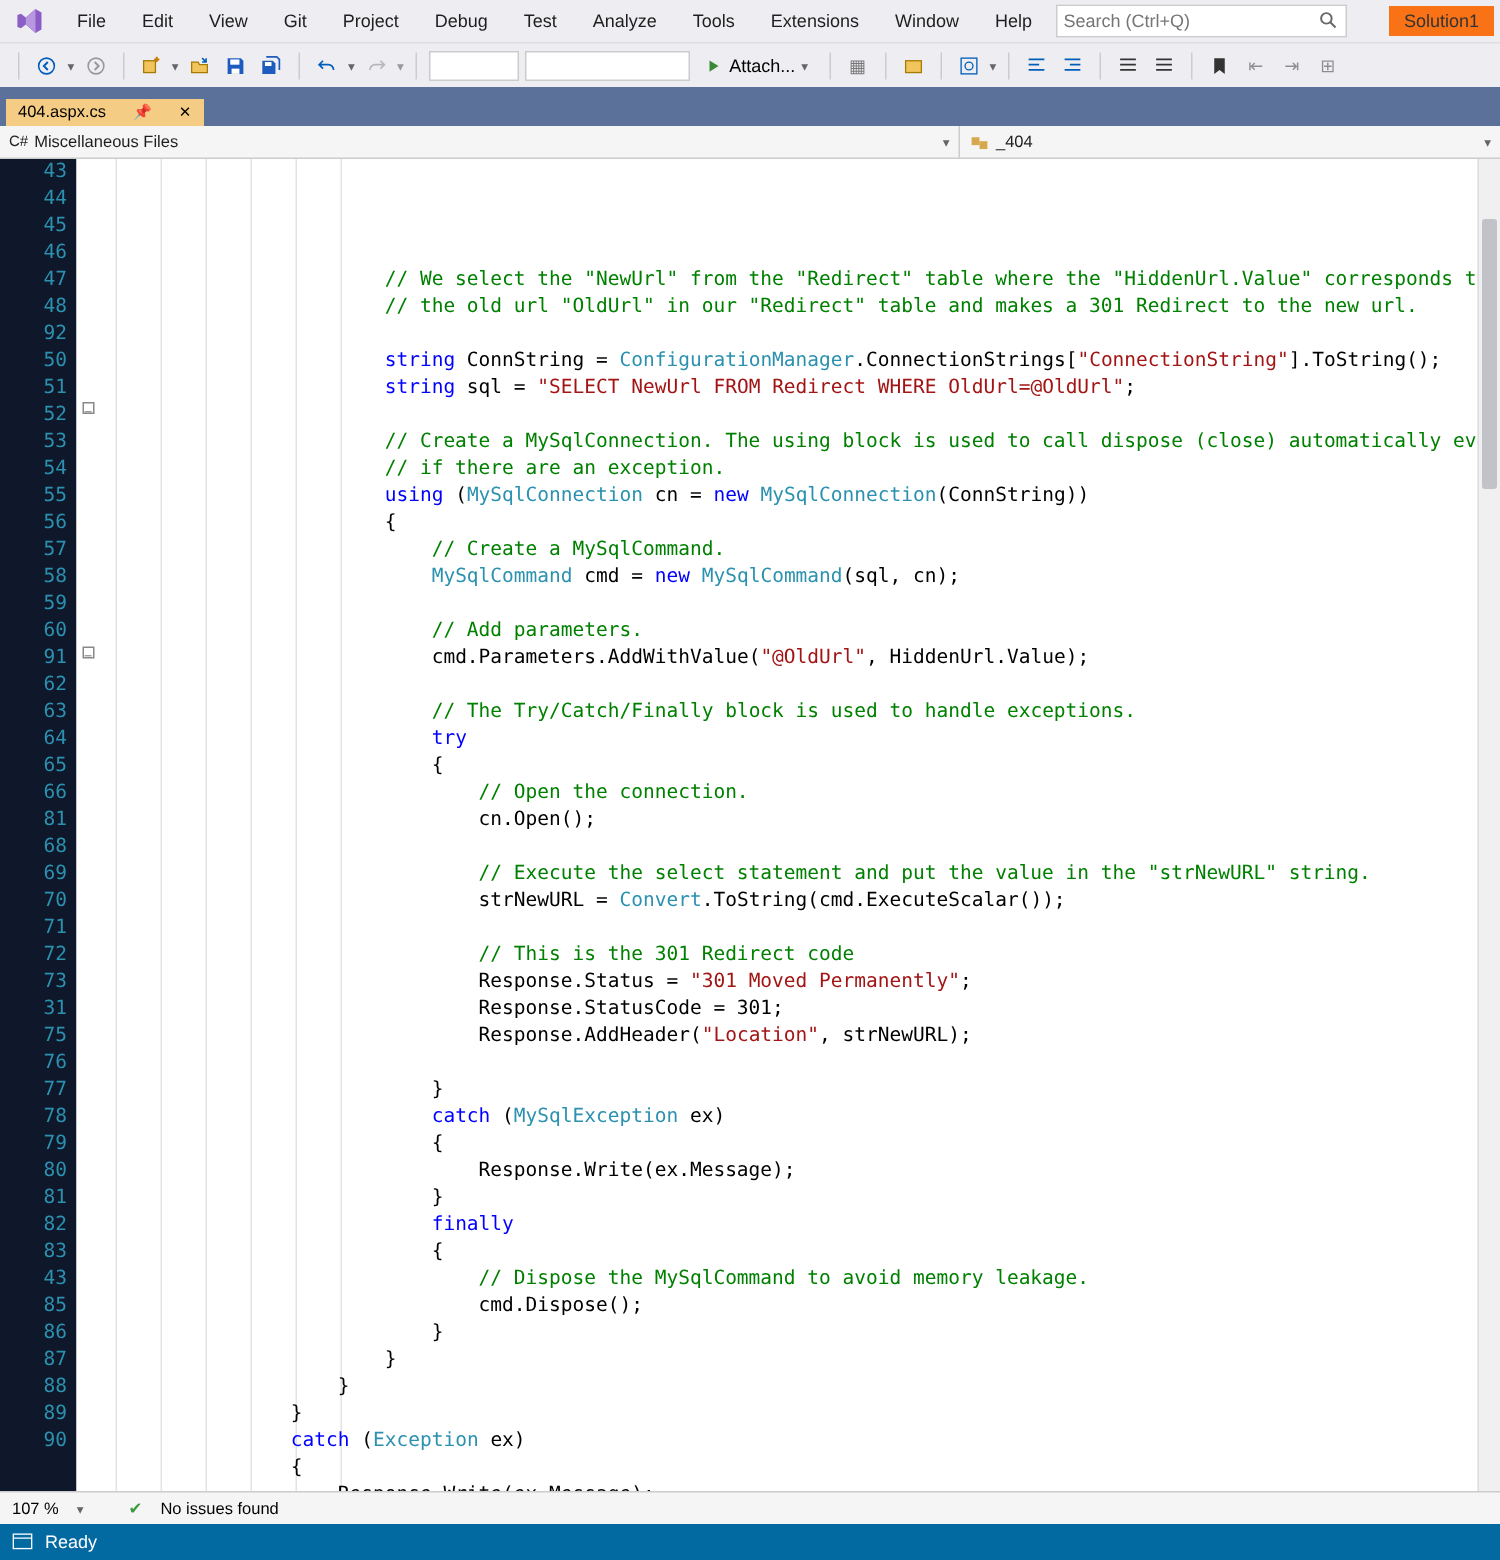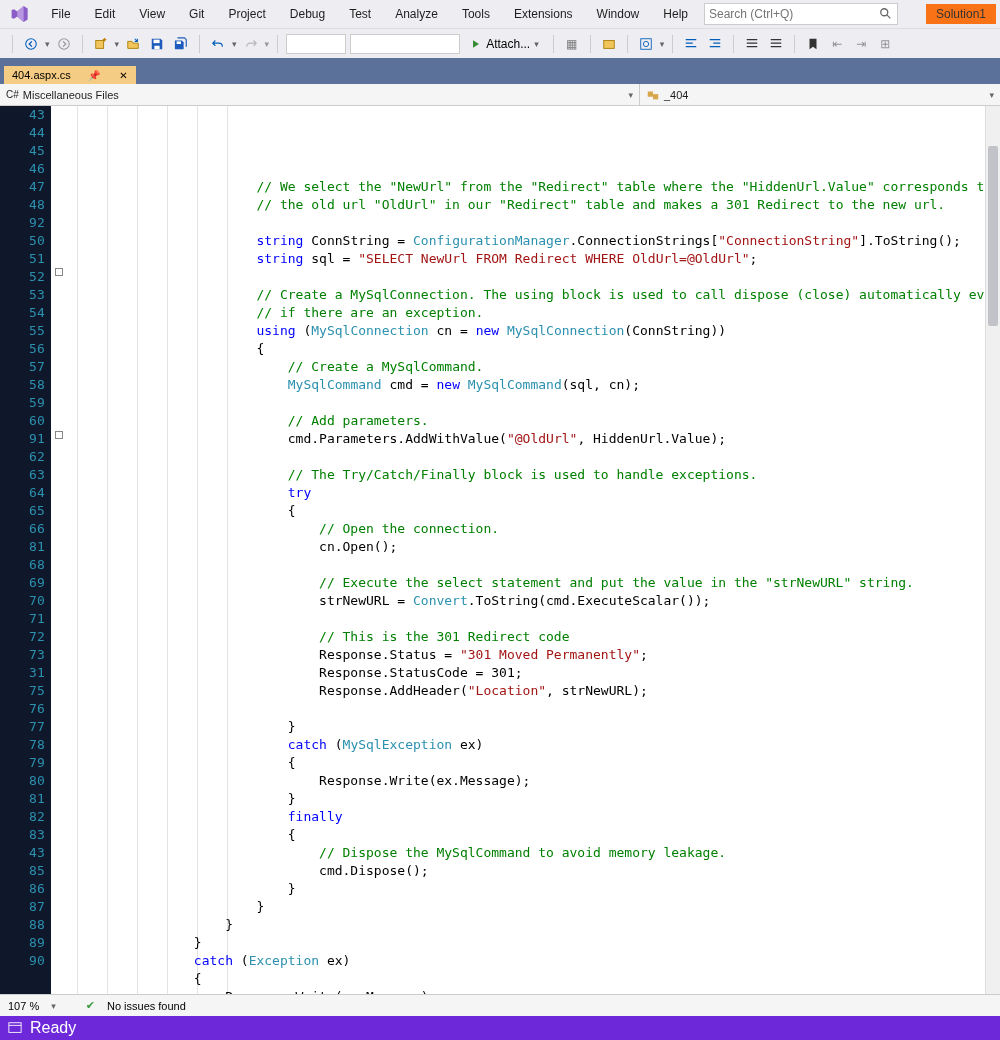--- a/index.html
+++ b/index.html
@@ -30,21 +30,21 @@
 .outline-col .ob { text-align:center; color:#808080; cursor:pointer; }
 .code { flex:1; font-family:Consolas,monospace; font-size:13px; line-height:18px; white-space:pre; color:#000; position:relative; }
 .guide-lines { position:absolute; top:0; left:0; bottom:0; pointer-events:none; }
 .guide { position:absolute; top:0; bottom:0; width:1px; background:rgba(200,200,200,0.5); }
 .cm { color:#008000; }
 .kw { color:#0000ff; }
 .st { color:#a31515; }
 .cl { color:#2b91af; }
 .code-line { position:relative; padding-left:0; }
 .bottom-bar { background:#f5f5f5; border-top:1px solid #ccc; display:flex; align-items:center; height:22px; padding:0 8px; font-size:11px; gap:12px; }
-.status-bar { background:#6d28d9; color:#fff; display:flex; align-items:center; height:24px; padding:0 8px; font-size:16px; gap:8px; }
+.status-bar { background:#0369a1; color:#fff; display:flex; align-items:center; height:24px; padding:0 8px; font-size:12px; gap:8px; }
 .ok-icon { color:#3c9a3c; }
 .editor-scroll { position:absolute; top:0; right:0; width:15px; bottom:0; background:#f0f0f0; border-left:1px solid #ddd; }
 .scroll-thumb { position:absolute; left:2px; right:2px; top:40px; height:180px; background:#c2c3c9; border-radius:2px; }
 .sq { display:inline-block; width:8px; height:8px; border:1px solid #888; margin-right:2px; }
 .sq.minus::after { content:"−"; font-size:9px; position:relative; top:-4px; left:0px; color:#888; }
 </style>
 </head>
 <body>
 
 <div class="menubar">

